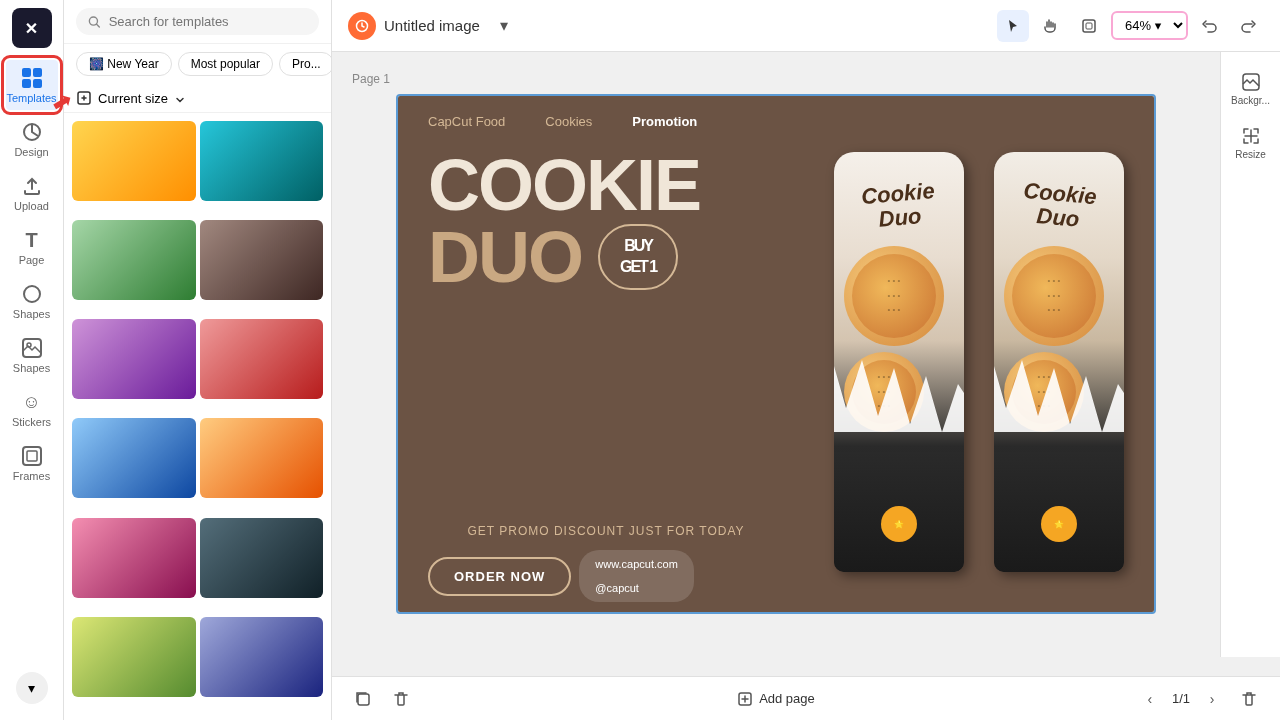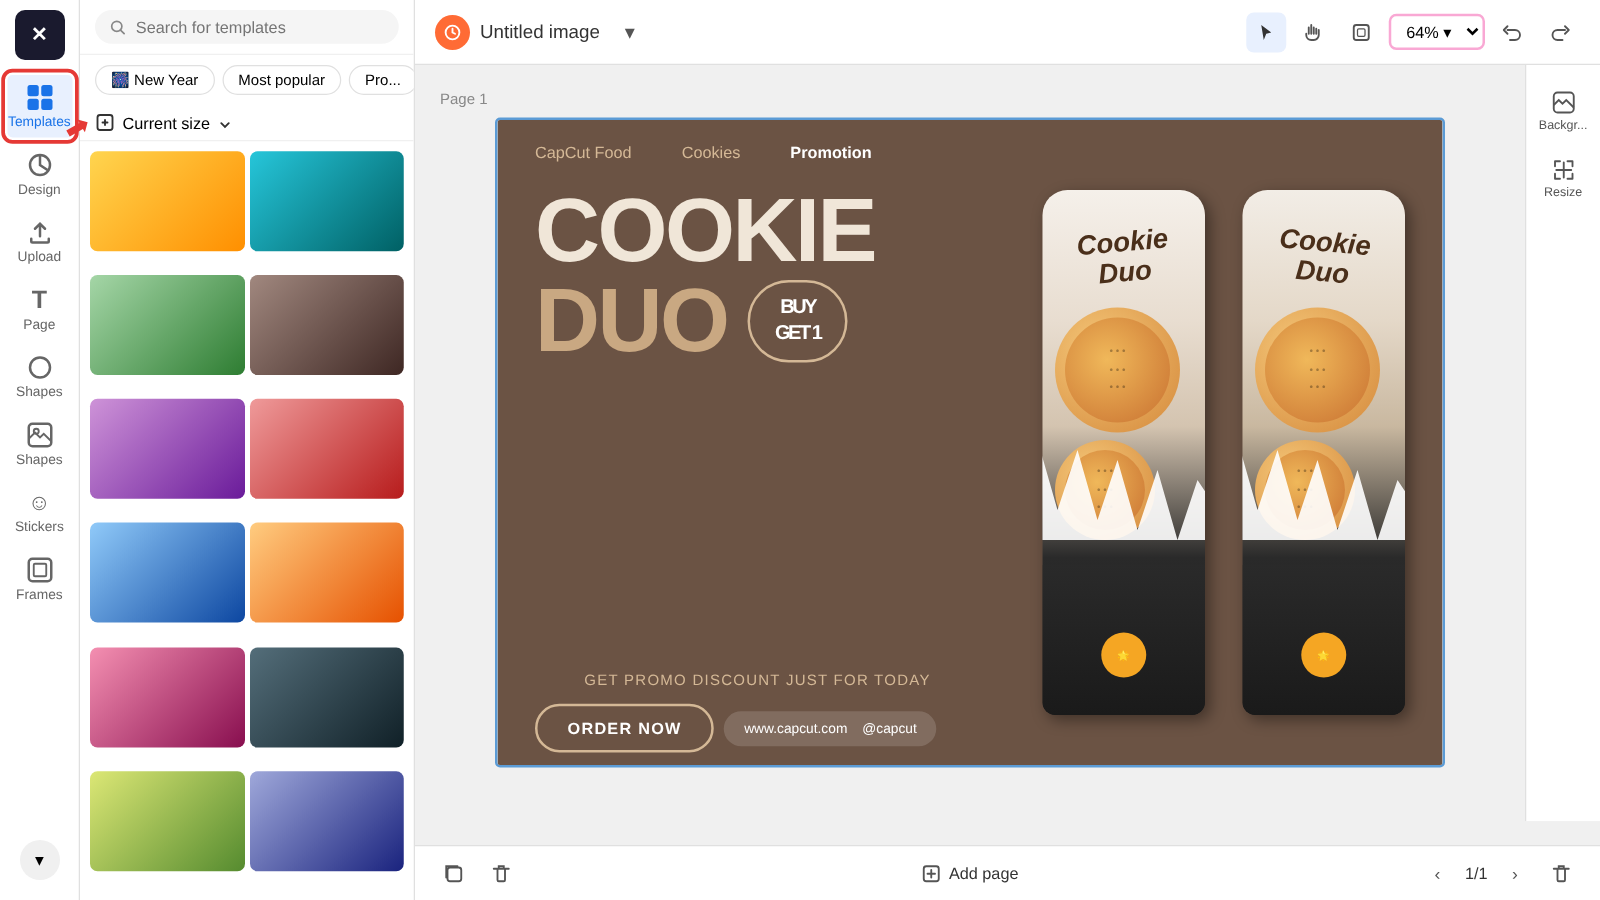--- a/index.html
+++ b/index.html
@@ -283,20 +283,21 @@
       background: transparent;
     }
     .website-box {
       background: rgba(255,255,255,0.15);
       border-radius: 20px;
       padding: 8px 16px;
       font-size: 11px;
       color: #fff;
       display: flex;
       gap: 12px;
+      flex-direction: column;
     }
     .design-right {
       width: 340px;
       position: relative;
       overflow: hidden;
     }
     
     .cookie-pack {
       position: absolute;
       bottom: 0;

